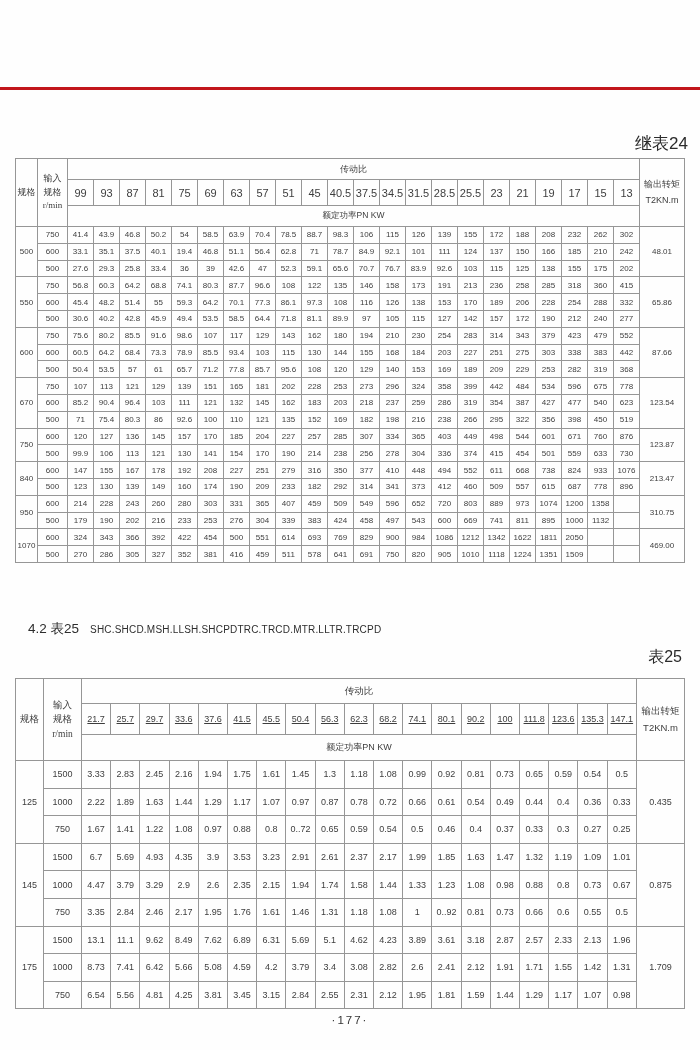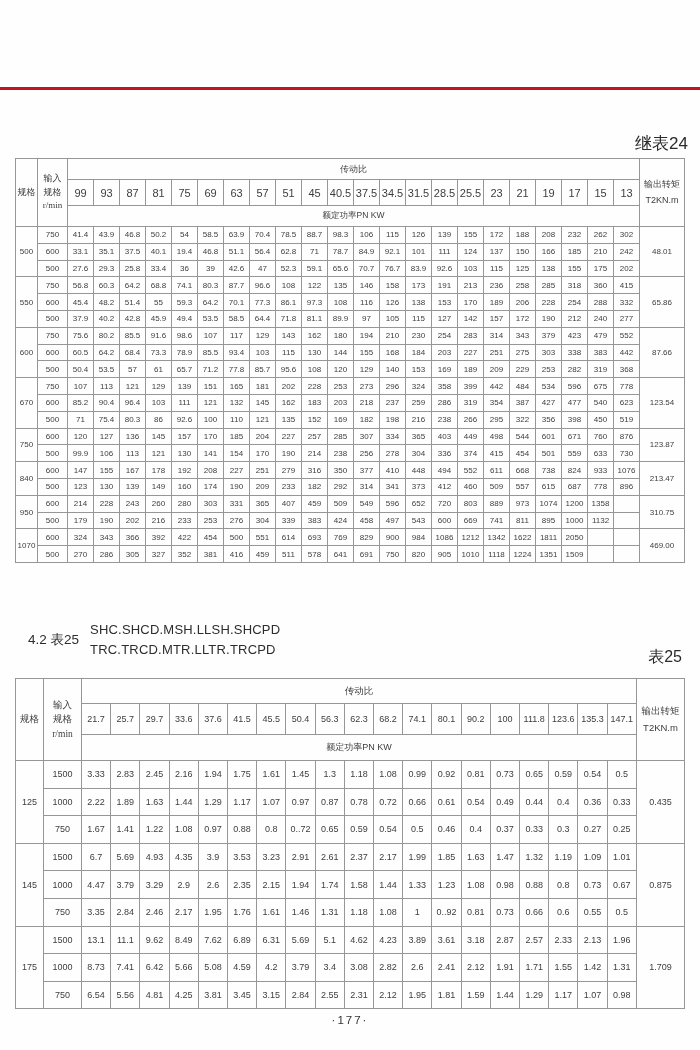--- a/index.html
+++ b/index.html
@@ -10,30 +10,30 @@
   .t{border-collapse:collapse;table-layout:fixed;position:absolute;left:15px;width:670px;background:#fefefe;}
   .t th,.t td{border:1px solid #969696;font-weight:normal;text-align:center;vertical-align:middle;
      padding:0;white-space:nowrap;overflow:hidden;color:#3d3d3d;}
   .t24{top:158px;font-size:8px;}
   .t24 thead .title-row th{height:20px;font-size:9px;}
   .t24 thead .ratio-row th{height:25px;font-size:11px;}
   .t24 thead .power-row th{height:20px;font-size:8.5px;}
   .t24 tbody td{height:15.8px;}
   .t25{top:678px;font-size:9px;}
   .t25 thead .title-row th{height:24px;font-size:9.5px;}
-  .t25 thead .ratio-row th{height:30px;font-size:9px;}
+  .t25 thead .ratio-row th{height:30px;font-size:9px;text-decoration:underline;}
   .t25 thead .power-row th{height:25px;font-size:9px;}
   .t25 tbody td{height:26.6px;}
   .spec-h,.rpm-h{font-size:8.5px;line-height:1.5;font-family:Liberation Serif, serif;}
   .t25 .spec-h,.t25 .rpm-h{font-size:9px;}
   .t2-h{font-size:8.5px;line-height:1.7;}
   .t25 .t2-h{font-size:9px;}
   .heading{position:absolute;left:28px;top:620px;display:flex;align-items:center;gap:11px;color:#2d2d2d;}
   .h-num{font-size:13.5px;}
-  .h-models{display:flex;flex-direction:column;font-size:13px;line-height:1.5;letter-spacing:.2px;}
+  .h-models{display:flex;font-size:10px;line-height:1.5;letter-spacing:.2px;}
   .h-title{font-size:13px;}
   .h-title sub{font-size:8px;}
   .t25-label{position:absolute;top:647px;right:18px;font-size:16px;color:#2b2b2b;}
   .page-num{position:absolute;top:1014px;left:0;width:700px;text-align:center;font-size:11.5px;
      letter-spacing:2px;color:#333;}
 </style>
 </head>
 <body>
 
 <div class="page">
@@ -228,21 +228,21 @@
           <td>170</td>
           <td>189</td>
           <td>206</td>
           <td>228</td>
           <td>254</td>
           <td>288</td>
           <td>332</td>
         </tr>
         <tr>
           <td>500</td>
-          <td>37.9</td>
+          <td>30.6</td>
           <td>40.2</td>
           <td>42.8</td>
           <td>45.9</td>
           <td>49.4</td>
           <td>53.5</td>
           <td>58.5</td>
           <td>64.4</td>
           <td>71.8</td>
           <td>81.1</td>
           <td>89.9</td>

